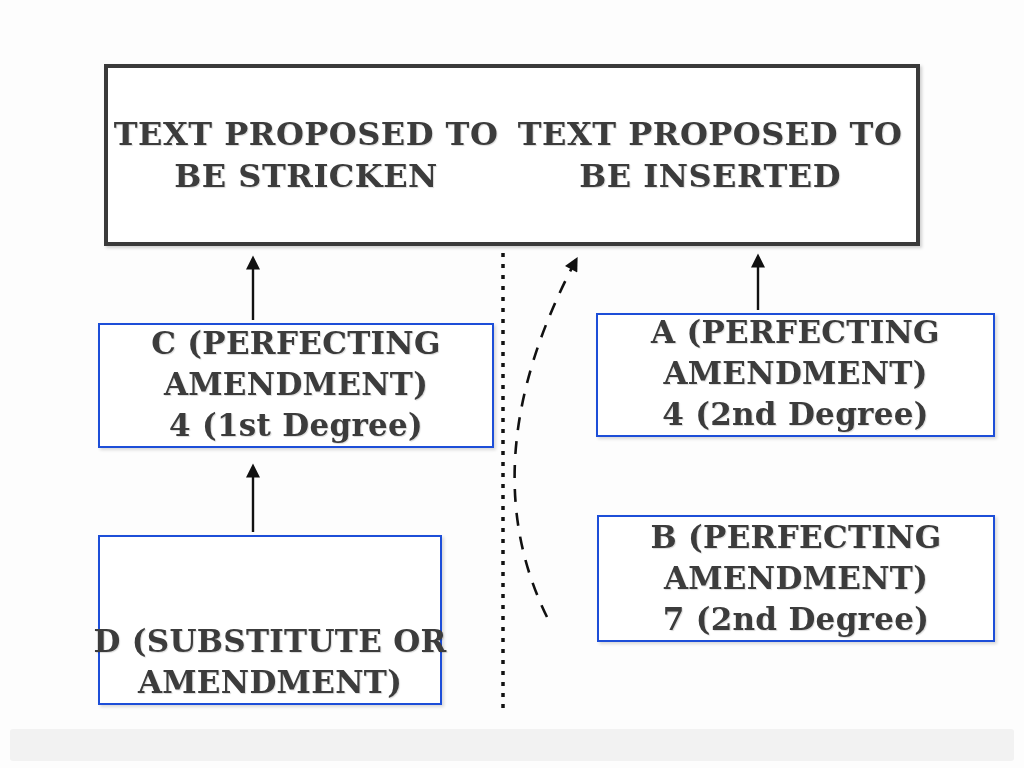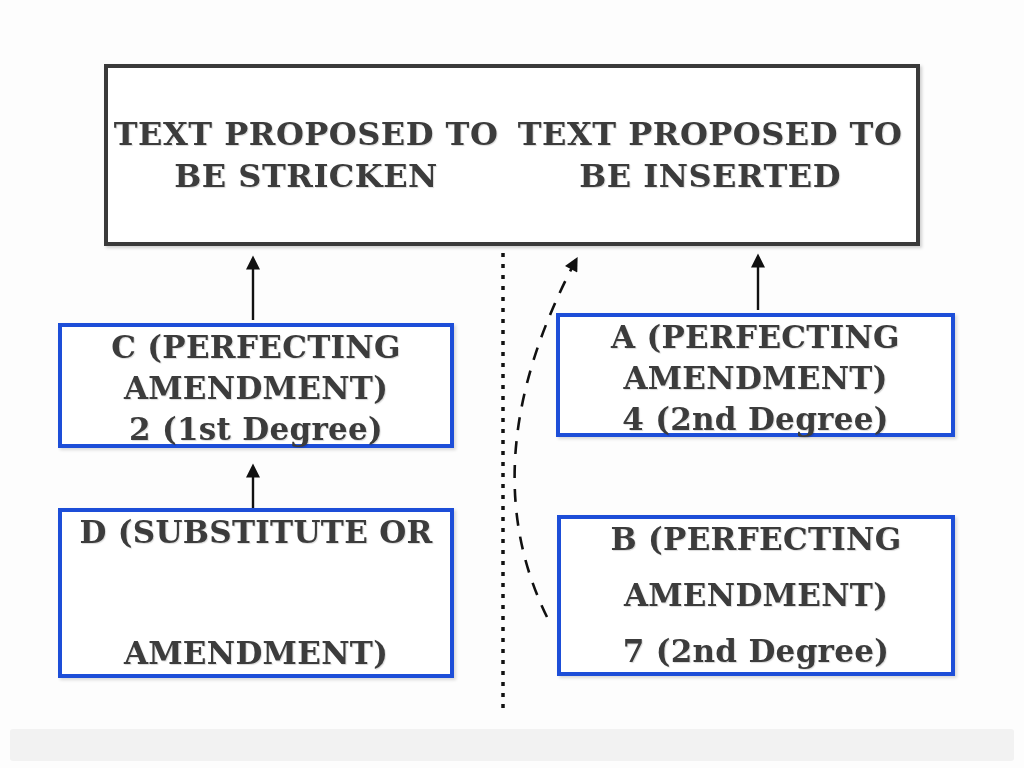--- a/index.html
+++ b/index.html
@@ -19,21 +19,21 @@
     left: 0; top: 0;
     width: 1024px; height: 768px;
     pointer-events: none;
   }
   .box {
     position: absolute;
     background: #ffffff;
     display: flex;
     flex-direction: column;
     align-items: center;
-    justify-content: space-between;
+    justify-content: flex-end;
     text-align: center;
     color: #3c3c3c;
     font-weight: bold;
     text-shadow: 1px 1px 1px rgba(0,0,0,0.15);
   }
   .top-box {
     left: 104px; top: 64px;
     width: 816px; height: 182px;
     border: 4px solid #3a3a3a;
     box-shadow: 2px 2px 3px rgba(0,0,0,0.18);
@@ -47,30 +47,31 @@
     align-items: center;
     justify-content: center;
     text-align: center;
     font-size: 32px;
     line-height: 42px;
     letter-spacing: 0.5px;
   }
   .top-half.left  { width: 399px; }
   .top-half.right { width: 415px; }
   .node {
-    border: 4px solid #1d4ed8;
+    border: 2px solid #1d4ed8;
     box-shadow: 2px 2px 3px rgba(0,0,0,0.15);
     font-size: 31px;
     line-height: 41px;
     letter-spacing: 0.3px;
+    margin-left: 40px;
   }
   .node-c { left: 58px;  top: 323px; width: 396px; height: 125px; }
-  .node-d { left: 58px;  top: 508px; width: 396px; height: 170px; }
+  .node-d { left: 58px;  top: 535px; width: 344px; height: 170px; }
   .node-a { left: 556px; top: 313px; width: 399px; height: 124px; }
-  .node-b { left: 557px; top: 515px; width: 398px; height: 161px; }
+  .node-b { left: 557px; top: 515px; width: 398px; height: 127px; }
   .line { white-space: nowrap; }
   .scan-band {
     position: absolute;
     left: 10px; top: 729px;
     width: 1004px; height: 32px;
     background: #f2f2f2;
     border-radius: 3px;
   }
 </style>
 </head>
@@ -103,21 +104,21 @@
     </div>
     <div class="top-half right">
       <div class="line">TEXT PROPOSED TO</div>
       <div class="line">BE INSERTED</div>
     </div>
   </div>
 
   <div class="box node node-c">
     <div class="line">C (PERFECTING</div>
     <div class="line">AMENDMENT)</div>
-    <div class="line">2 (1st Degree)</div>
+    <div class="line">4 (1st Degree)</div>
   </div>
 
   <div class="box node node-d">
     <div class="line">D (SUBSTITUTE OR</div>
     <div class="line">AMENDMENT)</div>
   </div>
 
   <div class="box node node-a">
     <div class="line">A (PERFECTING</div>
     <div class="line">AMENDMENT)</div>

